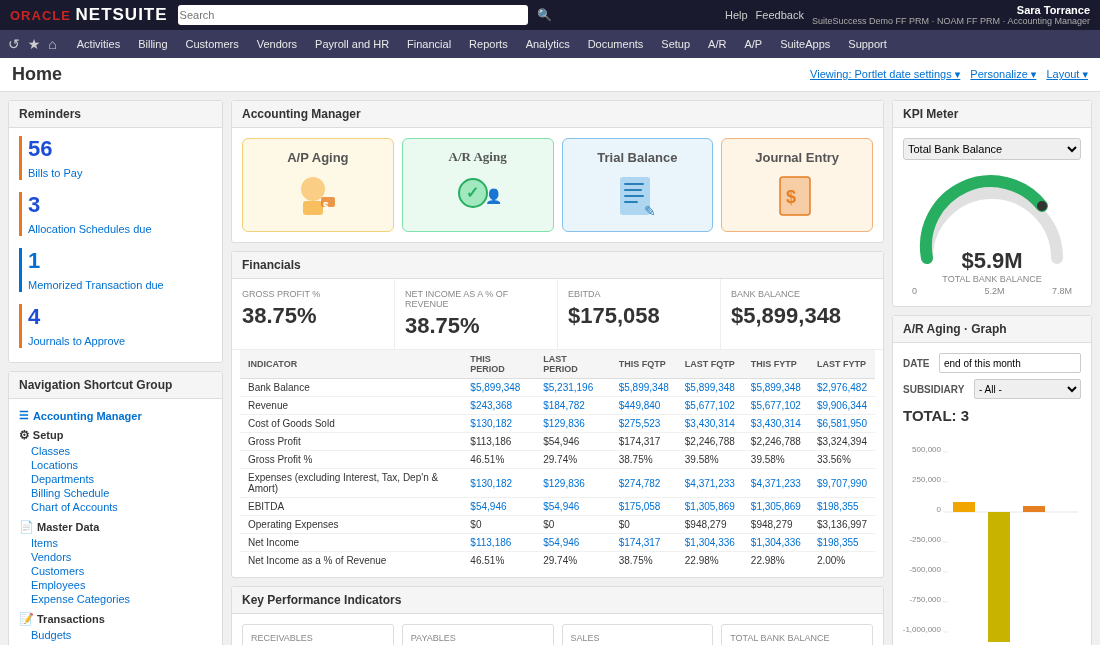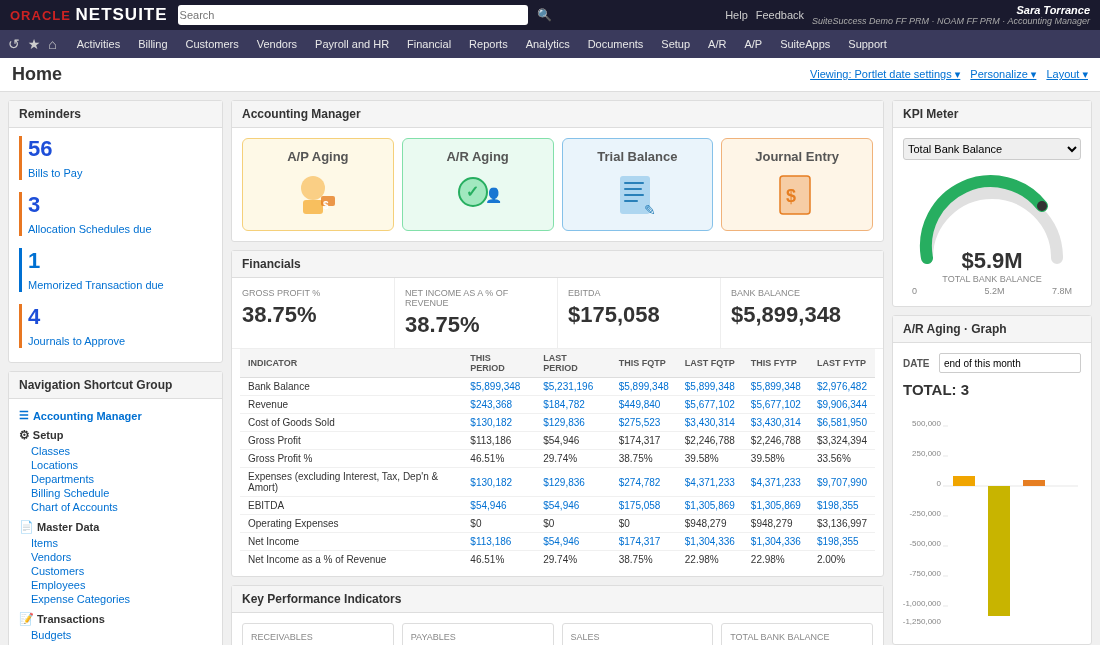--- a/index.html
+++ b/index.html
@@ -5,21 +5,21 @@
     * { box-sizing: border-box; margin: 0; padding: 0; }
     body { font-family: Arial, sans-serif; font-size: 12px; background: #f0f0f0; color: #333; overflow-x: hidden; }
 
     
     .top-bar { background: #1a1a2e; display: flex; align-items: center; height: 30px; padding: 0 10px; gap: 10px; }
     .oracle-logo { color: #cc2222; font-weight: bold; font-size: 13px; letter-spacing: 1px; }
     .oracle-logo span { color: #cc2222; }
     .oracle-logo .netsuite { color: #ffffff; font-weight: bold; font-size: 17px; }
     .search-bar { flex: 1; max-width: 350px; height: 20px; border: none; border-radius: 3px; padding: 0 2px; font-size: 11px; background: white; }
     .top-icons { margin-left: auto; display: flex; align-items: center; gap: 8px; color: #ccc; font-size: 11px; }
-    .user-info { color: #ccc; font-size: 10px; text-align: right; font-style: italic; }
+    .user-info { color: #ccc; font-size: 10px; text-align: right; }
 
     
     .nav-bar { background: #3a3a5c; display: flex; align-items: center; height: 28px; padding: 0 6px; gap: 2px; }
     .nav-icons { display: flex; gap: 4px; margin-right: 8px; }
     .nav-icon { color: #ccc; font-size: 14px; cursor: pointer; padding: 2px; }
     .nav-item { color: #e8e8e8; font-size: 11px; padding: 4px 8px; cursor: pointer; border-radius: 2px; white-space: nowrap; }
 
     
     .page-header { background: white; padding: 6px 12px; display: flex; align-items: center; justify-content: space-between; border-bottom: 1px solid #ddd; }
     .page-title { font-size: 18px; font-weight: bold; color: #333; }
@@ -48,21 +48,21 @@
     
     .nav-shortcut-body { padding: 6px 10px; }
     .nav-section-title { font-weight: bold; font-size: 11px; margin: 4px 0 2px; color: #0070d2; cursor: pointer; display: flex; align-items: center; gap: 4px; }
     .nav-section-label { font-weight: bold; font-size: 11px; margin: 6px 0 2px; color: #333; }
     .nav-link { display: block; color: #0070d2; font-size: 11px; padding: 1px 0 1px 12px; cursor: pointer; text-decoration: none; }
 
     
     .accounting-tiles { display: flex; gap: 8px; padding: 10px; }
     .acc-tile { flex: 1; border-radius: 6px; padding: 10px; display: flex; flex-direction: column; align-items: center; justify-content: center; min-height: 80px; cursor: pointer; }
     .acc-tile.yellow { background: #fef9e7; border: 1px solid #f5d07a; }
-    .acc-tile.green { background: #eafaf1; border: 1px solid #82e0aa; }
+    .acc-tile.green { background: #eafaf1; border: 1px solid #82e0aa; font-family: Liberation Serif, serif; }
     .acc-tile.blue { background: #eaf4fb; border: 1px solid #85c1e9; }
     .acc-tile.peach { background: #fef5e7; border: 1px solid #f0b27a; }
     .acc-tile-label { font-size: 13px; font-weight: bold; color: #555; text-align: center; margin-bottom: 6px; }
     .acc-tile-icon { font-size: 36px; }
 
     
     .financials-kpis { display: flex; gap: 0; border-bottom: 1px solid #eee; }
     .kpi-box { flex: 1; padding: 10px; border-right: 1px solid #eee; }
     .kpi-box:last-child { border-right: none; }
     .kpi-label { font-size: 9px; color: #888; text-transform: uppercase; margin-bottom: 4px; }
@@ -464,20 +464,26 @@
       </div>
     </div>
 
     <div class="portlet">
       <div class="portlet-header">A/R Aging · Graph</div>
       <div class="ar-graph-body">
         <div class="ar-form-row">
           <span class="ar-form-label">DATE</span>
           <input class="ar-form-input" type="text" value="end of this month" style="">
         </div>
+        <div class="ar-form-row">
+          <span class="ar-form-label">SUBSIDIARY</span>
+          <select class="ar-form-select">
+            <option>- All -</option>
+          </select>
+        </div>
         <div class="ar-total">TOTAL: 3</div>
 
         <div class="bar-chart-container">
           <svg width="180" height="220" viewBox="0 0 180 220">
 
             <text x="38" y="12" font-size="8" fill="#888" text-anchor="end">500,000</text>
             <text x="38" y="42" font-size="8" fill="#888" text-anchor="end">250,000</text>
             <text x="38" y="72" font-size="8" fill="#888" text-anchor="end">0</text>
             <text x="38" y="102" font-size="8" fill="#888" text-anchor="end">-250,000</text>
             <text x="38" y="132" font-size="8" fill="#888" text-anchor="end">-500,000</text>

